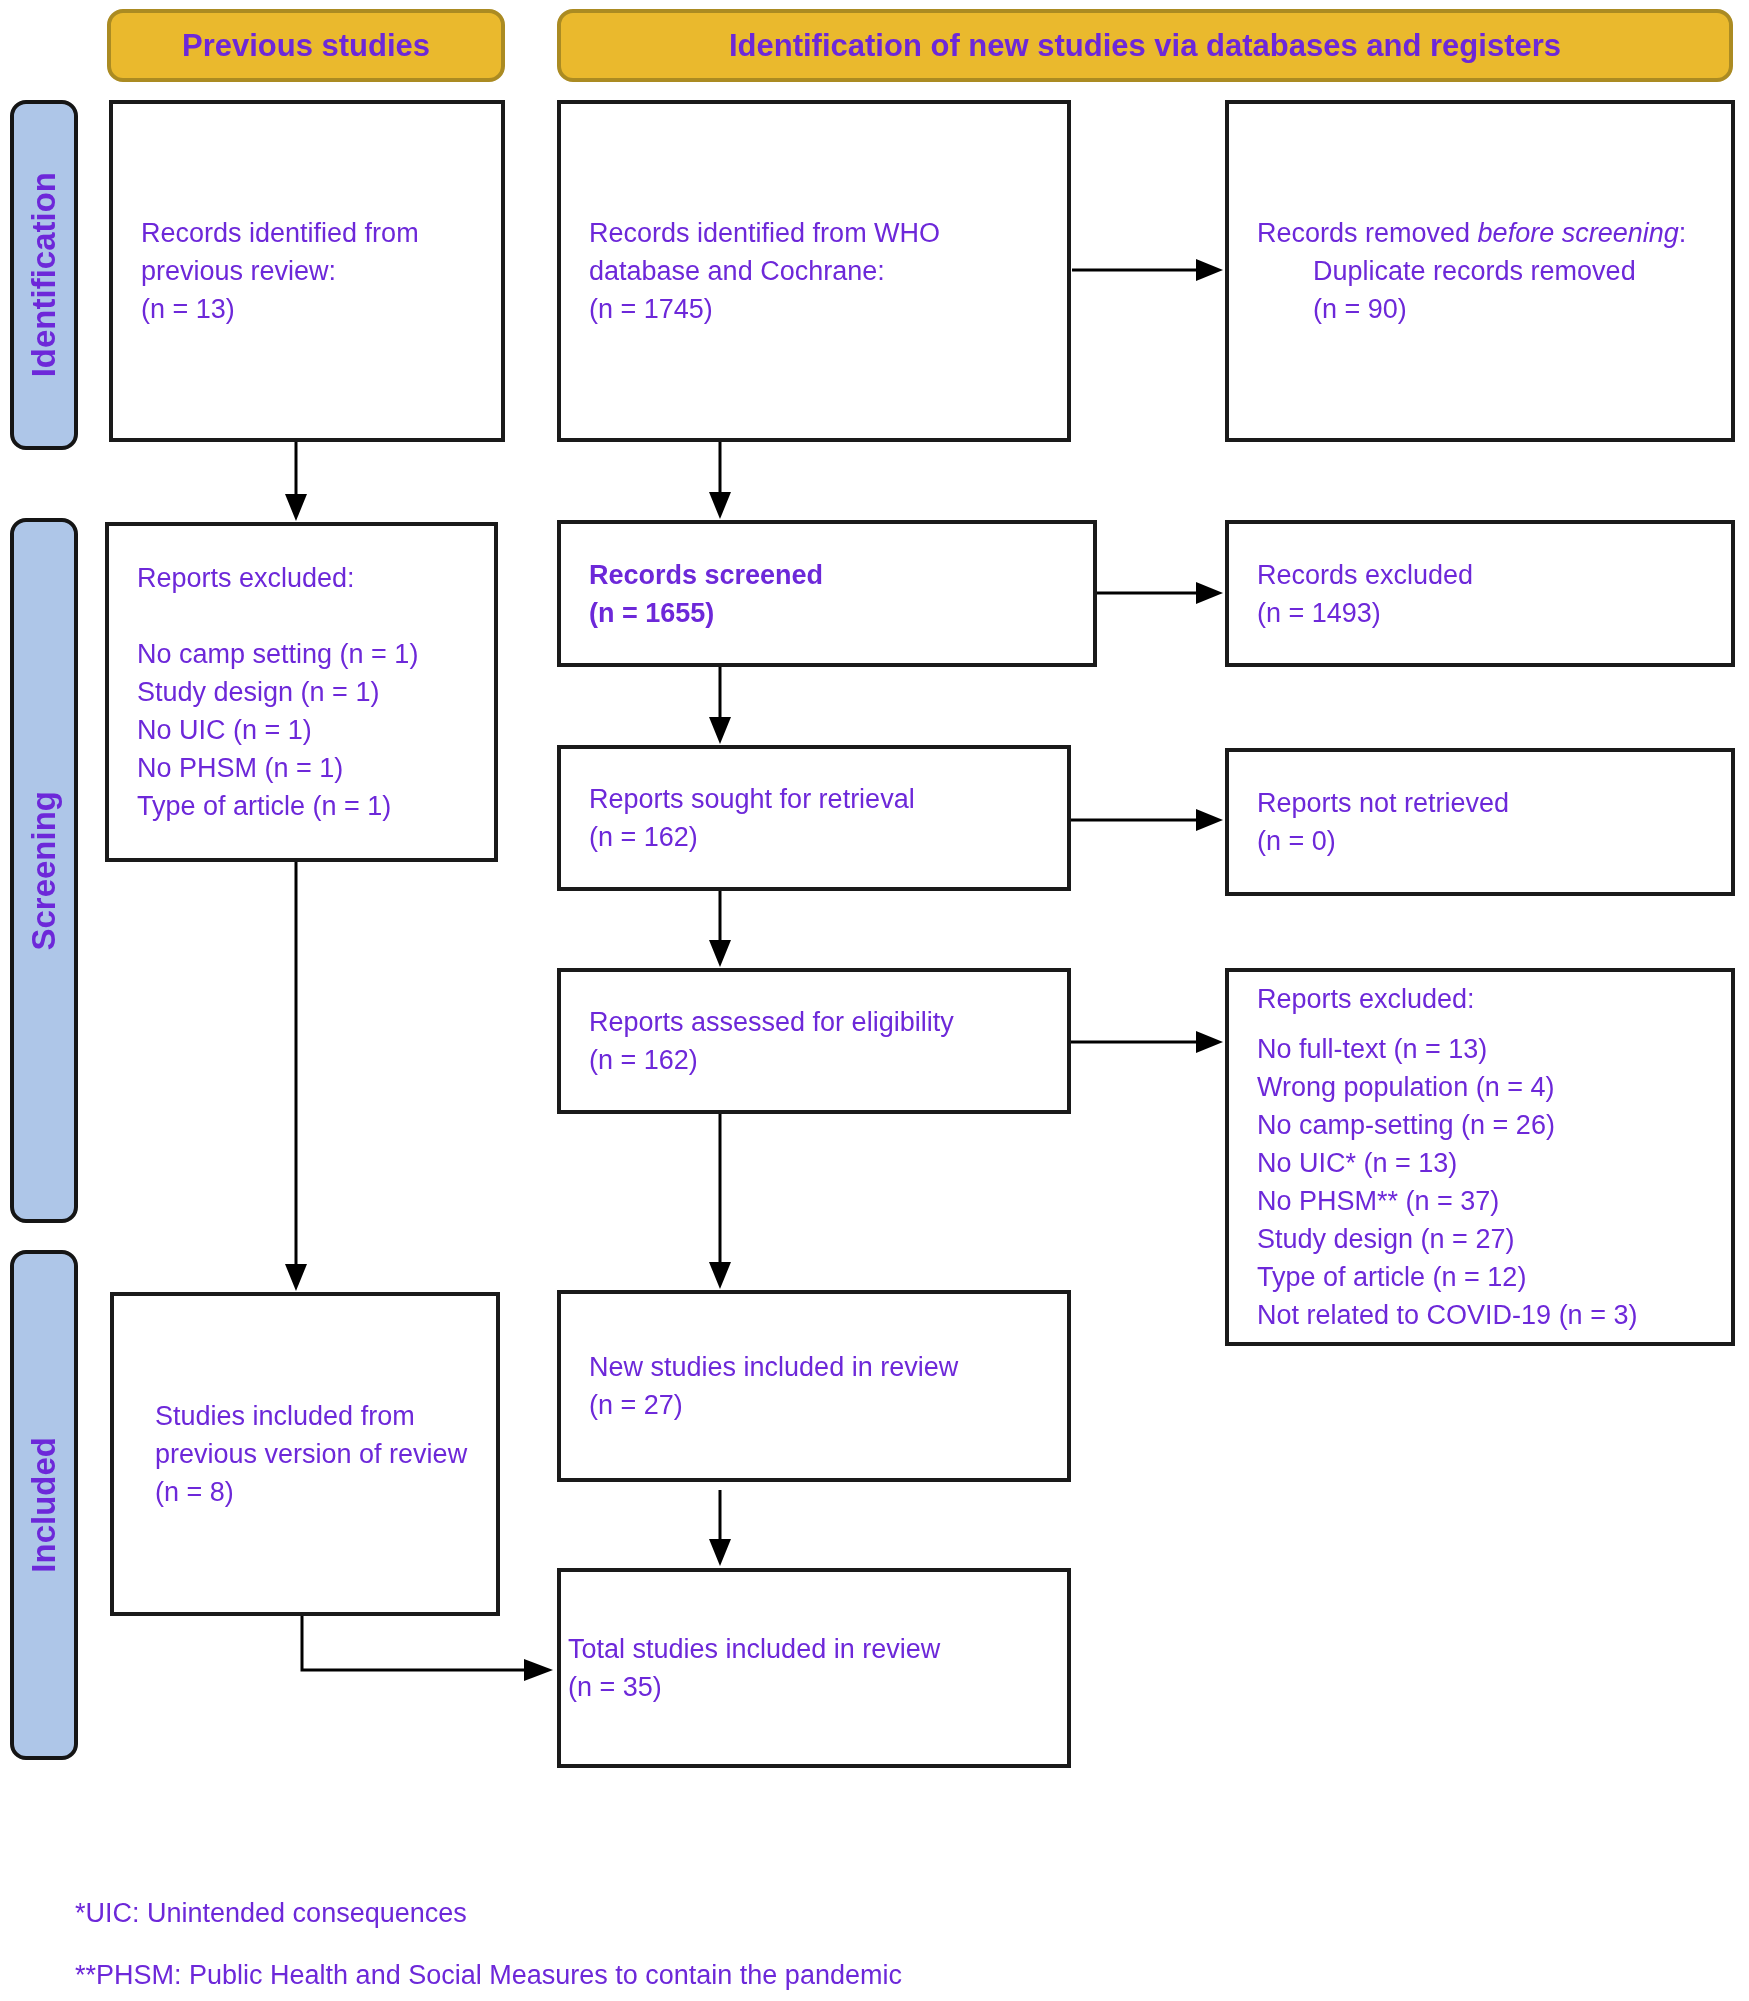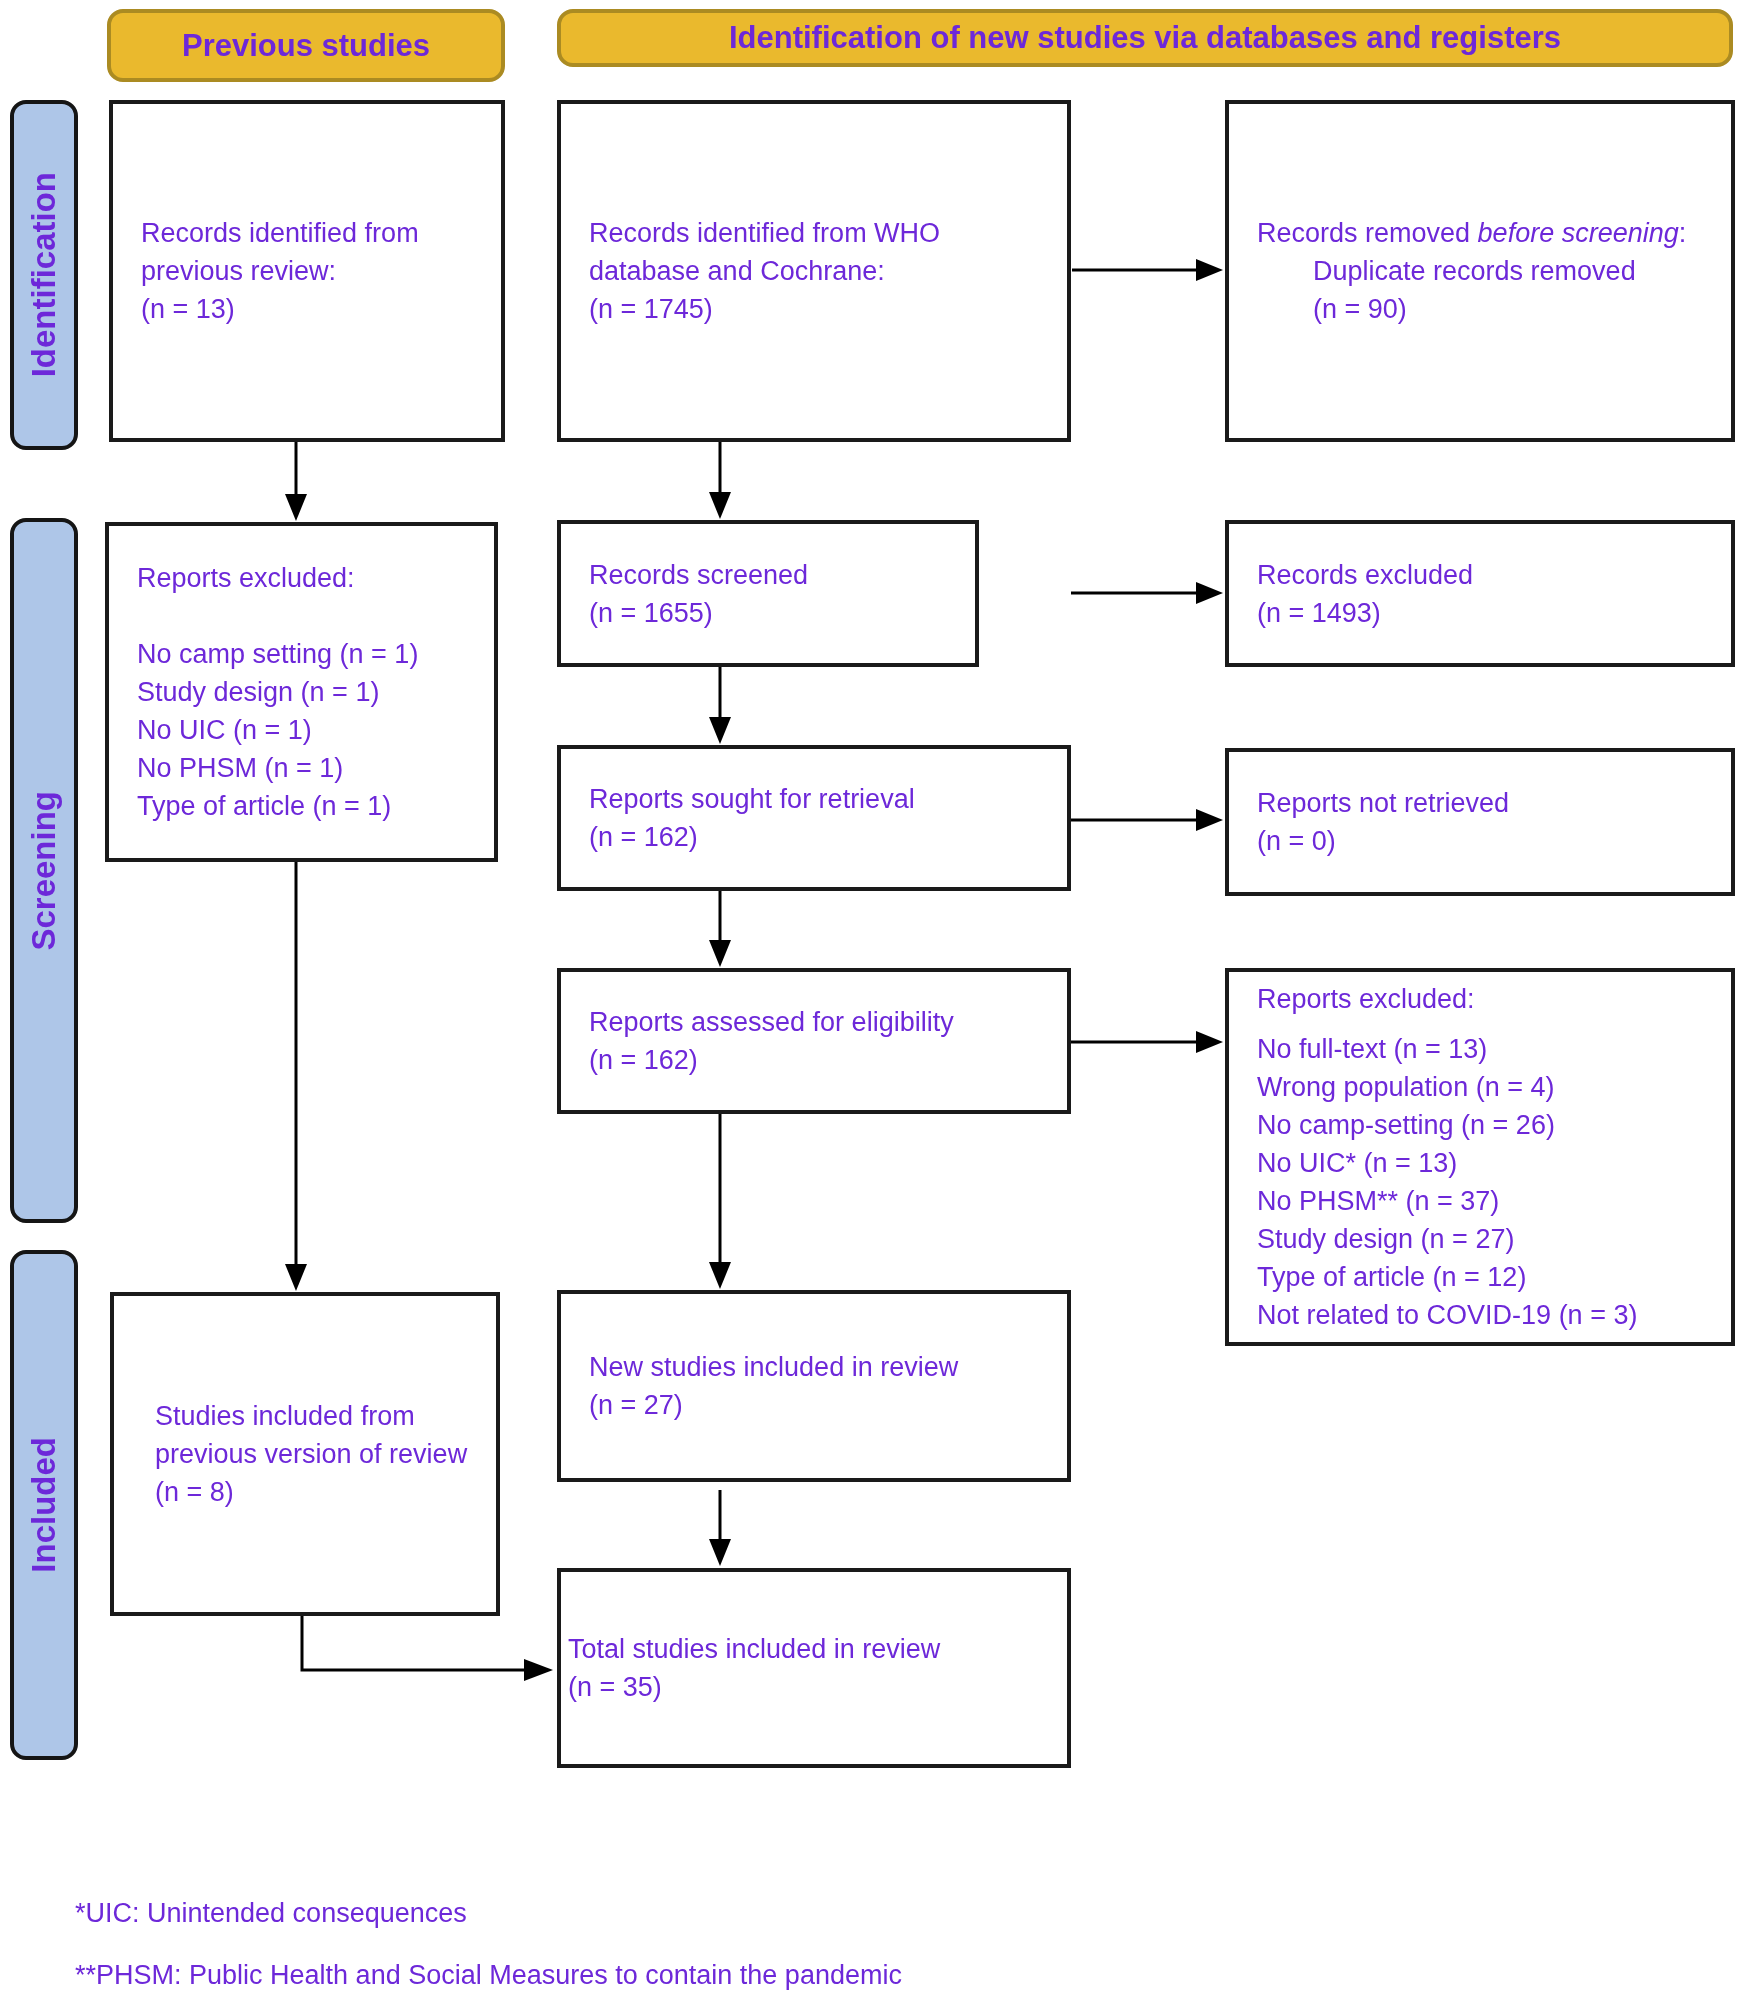--- a/index.html
+++ b/index.html
@@ -99,21 +99,21 @@
 
     <g>
       <polyline points="302,1604 302,1670 526,1670" fill="none" stroke="#000" stroke-width="3"></polyline>
       <polygon points="524,1659 524,1681 553,1670" fill="#000"></polygon>
     </g>
   </svg>
 
   <div class="col-header abs" style="left:107px;top:9px;width:398px;height:73px;">
     <span>Previous studies</span>
   </div>
-  <div class="col-header abs" style="left:557px;top:9px;width:1176px;height:58px;">
+  <div class="col-header abs" style="left:557px;top:9px;width:1176px;height:73px;">
     <span>Identification of new studies via databases and registers</span>
   </div>
 
   <div class="phase-bar abs" style="left:10px;top:100px;width:68px;height:350px;">
     <span class="vtext">Identification</span>
   </div>
   <div class="phase-bar abs" style="left:10px;top:518px;width:68px;height:705px;">
     <span class="vtext">Screening</span>
   </div>
   <div class="phase-bar abs" style="left:10px;top:1250px;width:68px;height:510px;">
@@ -137,21 +137,21 @@
 
   <div class="fbox abs" style="left:110px;top:1292px;width:390px;height:324px;padding-left:41px;">
     <div>Studies included from previous version of review (n = 8)</div>
   </div>
 
   <div class="fbox abs" style="left:557px;top:100px;width:514px;height:342px;">
     <div>Records identified from WHO database and Cochrane:</div>
     <div>(n = 1745)</div>
   </div>
 
-  <div class="fbox abs" style="left:557px;top:520px;width:422px;height:147px;">
+  <div class="fbox abs" style="left:557px;top:520px;width:540px;height:147px;font-weight:bold;">
     <div>Records screened</div>
     <div>(n = 1655)</div>
   </div>
 
   <div class="fbox abs" style="left:557px;top:745px;width:514px;height:146px;">
     <div>Reports sought for retrieval</div>
     <div>(n = 162)</div>
   </div>
 
   <div class="fbox abs" style="left:557px;top:968px;width:514px;height:146px;">

